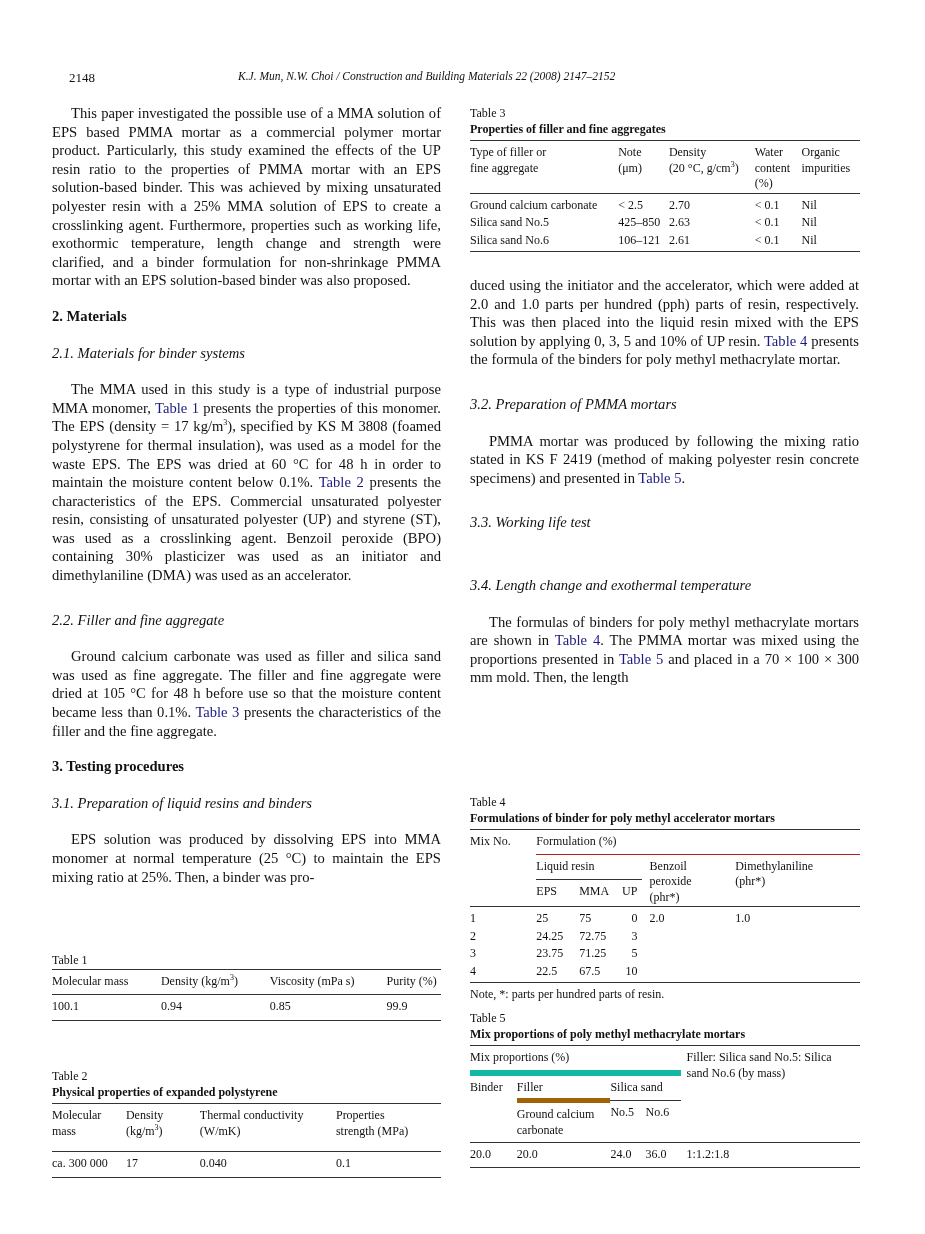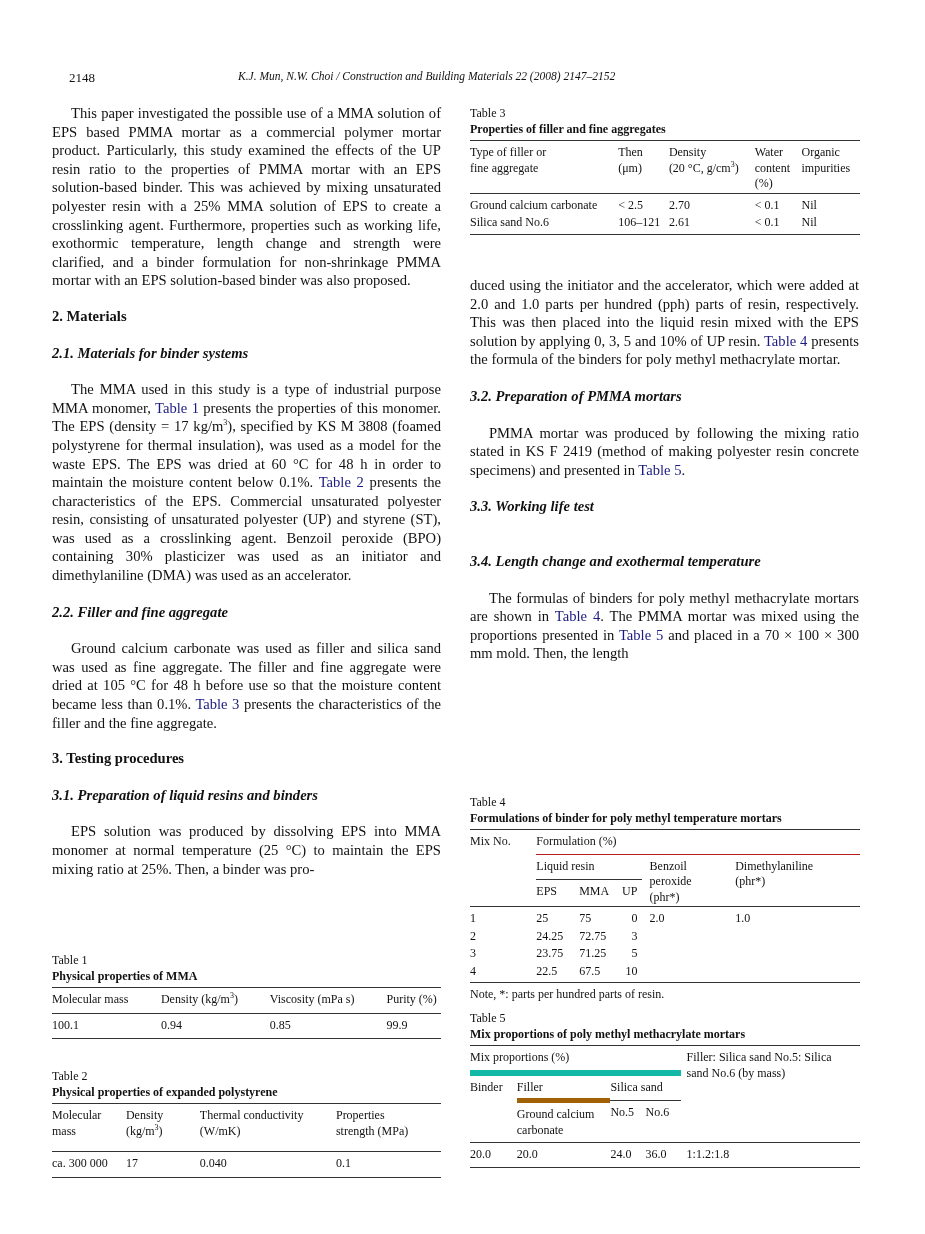--- a/index.html
+++ b/index.html
@@ -7,21 +7,21 @@
          font-family:"Liberation Serif", "DejaVu Serif", serif; color:#111; }
   .abs { position:absolute; }
   .hdr-page { left:61px; top:70px; font-size:13px;margin-left:8px; }
   .hdr-journal { left:238px; top:70px; font-size:11.5px; font-style:italic; }
   .col { position:absolute; width:389px; font-size:14.6px; line-height:18.6px; }
   .col-left { left:52px; top:104px; }
   .col-right { left:470px; top:276px; }
   p.body { margin:0; text-align:justify; text-indent:19px; hyphens:auto; }
   p.cont { text-indent:0; }
   h2.sec { font-size:14.6px; font-weight:bold; margin:17px 0 18px 0; }
-  h3.sub { font-size:14.6px; font-weight:bold; font-style:italic; margin:0 0 18px 0; }
+  h3.sub { font-size:14.6px; font-weight:normal; font-style:italic; margin:8px 0 18px 0; }
   .link { color:#1a1a80; }
   .gap { height:18px; }
   
   .tbl { position:absolute; font-size:12px; line-height:15.5px; }
   .tbl .tlabel { margin:0; }
   .tbl .tcap { margin:0 0 3px 0;font-weight:bold; }
   .tbl table { border-collapse:collapse; width:100%; font-size:12px; }
   .tbl td, .tbl th { font-weight:normal; text-align:left; vertical-align:top; padding:1px 4px 1px 0; }
   .rule-top { border-top:1px solid #333; }
   .rule-bot { border-bottom:1px solid #333; }
@@ -54,21 +54,20 @@
   <p class="body"><span>PMMA mortar was produced by following the mixing ratio stated in KS F 2419 (method of making polyester resin concrete specimens) and presented in </span><a class="link">Table 5</a><span>.</span></p>
   <div class="gap"></div>
   <h3 class="sub">3.3. Working life test</h3>
   <div class="gap"></div>
   <h3 class="sub">3.4. Length change and exothermal temperature</h3>
   <p class="body"><span>The formulas of binders for poly methyl methacrylate mortars are shown in </span><a class="link">Table 4</a><span>. The PMMA mortar was mixed using the proportions presented in </span><a class="link">Table 5</a><span> and placed in a 70 × 100 × 300 mm mold. Then, the length</span></p>
 </div>
 
 <div class="tbl" style="left:52px; top:953px; width:389px;">
   <p class="tlabel">Table 1</p>
-  <p class="tcap">Physical properties of MMA</p>
   <table>
     <tbody>
         <tr class="rule-top rule-bot">
       <th style="width:28%; padding-top:4px; padding-bottom:5px">Molecular mass</th>
       <th style="width:28%; padding-top:4px"><span>Density (kg/m</span><span class="sup">3</span><span>)</span></th>
       <th style="width:30%; padding-top:4px">Viscosity (mPa s)</th>
       <th style="padding-top:4px">Purity (%)</th>
     </tr>
     <tr class="rule-bot">
       <td style="padding-top:4px; padding-bottom:5px">100.1</td>
@@ -101,46 +100,53 @@
     </table>
 </div>
 
 <div class="tbl" style="left:470px; top:106px; width:390px;">
   <p class="tlabel">Table 3</p>
   <p class="tcap">Properties of filler and fine aggregates</p>
   <table>
     <tbody>
         <tr class="rule-top rule-bot">
       <th style="width:38%; padding-top:4px; padding-bottom:4px"><span>Type of filler or</span><br><span>fine aggregate</span></th>
-      <th style="width:13%; padding-top:4px"><span>Then</span><br><span>(μm)</span></th>
+      <th style="width:13%; padding-top:4px"><span>Note</span><br><span>(μm)</span></th>
       <th style="width:22%; padding-top:4px"><span>Density</span><br><span>(20 °C, g/cm</span><span class="sup">3</span><span>)</span></th>
       <th style="width:12%; padding-top:4px"><span>Water</span><br><span>content</span><br><span>(%)</span></th>
       <th style="padding-top:4px"><span>Organic</span><br><span>impurities</span></th>
     </tr>
     <tr>
       <td style="padding-top:4px">Ground calcium carbonate</td>
       <td style="padding-top:4px">&lt; 2.5</td>
       <td style="padding-top:4px">2.70</td>
       <td style="padding-top:4px">&lt; 0.1</td>
       <td style="padding-top:4px">Nil</td>
     </tr>
+    <tr>
+      <td>Silica sand No.5</td>
+      <td>425–850</td>
+      <td>2.63</td>
+      <td>&lt; 0.1</td>
+      <td>Nil</td>
+    </tr>
     <tr class="rule-bot">
       <td style="padding-bottom:3px">Silica sand No.6</td>
       <td>106–121</td>
       <td>2.61</td>
       <td>&lt; 0.1</td>
       <td>Nil</td>
     </tr>
   </tbody>
     </table>
 </div>
 
 <div class="tbl" style="left:470px; top:795px; width:390px;">
   <p class="tlabel">Table 4</p>
-  <p class="tcap">Formulations of binder for poly methyl temperature mortars</p>
+  <p class="tcap">Formulations of binder for poly methyl accelerator mortars</p>
   <table>
     <tbody>
         <tr class="rule-top">
       <th style="width:17%; padding-top:4px" rowspan="3">Mix No.</th>
       <th colspan="5" style="padding-top:4px; padding-bottom:4px; border-bottom:1px solid #b91c1c">Formulation (%)</th>
     </tr>
     <tr>
       <th colspan="3" style="padding-top:4px; padding-bottom:3px; border-bottom:1px solid #333">Liquid resin</th>
       <th rowspan="2" style="width:24%; padding-top:4px; padding-left:8px"><span>Benzoil peroxide</span><br><span>(phr*)</span></th>
       <th rowspan="2" style="padding-top:4px"><span>Dimethylaniline</span><br><span>(phr*)</span></th>

